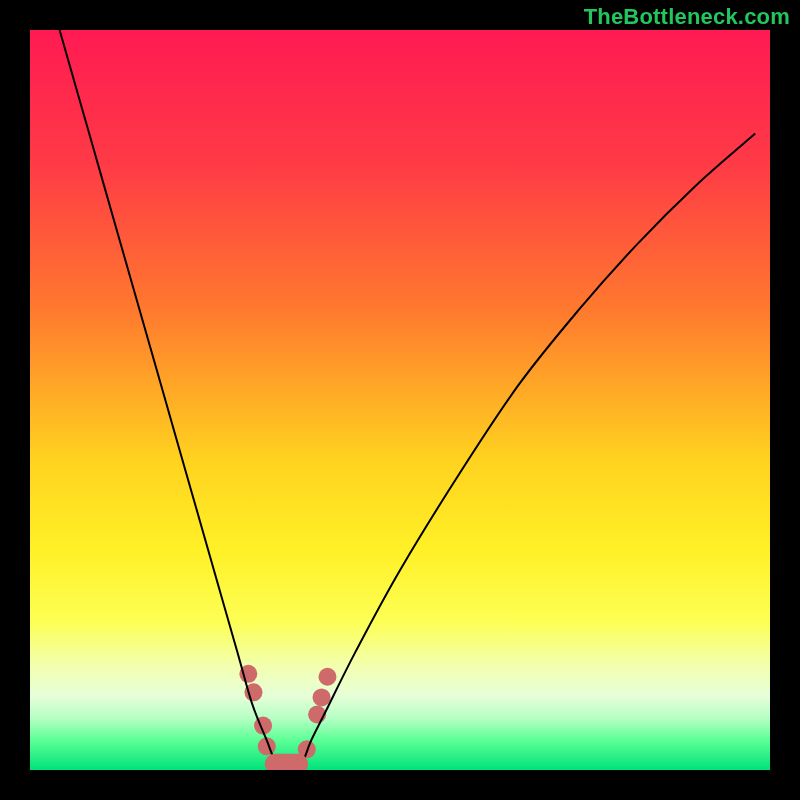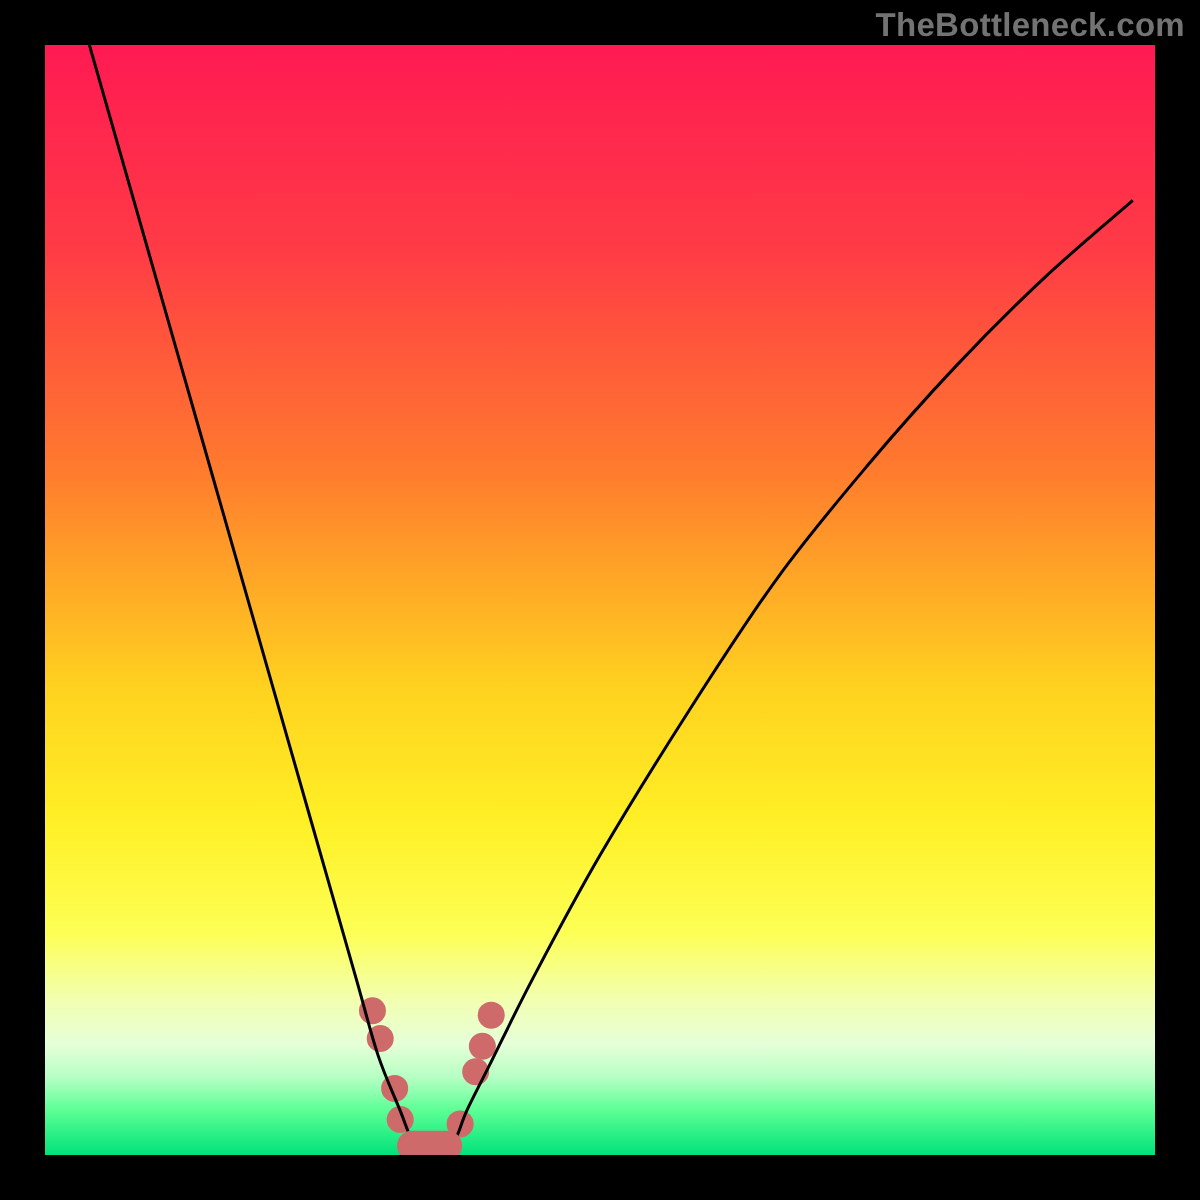--- a/index.html
+++ b/index.html
@@ -40,21 +40,21 @@
     width: 100%;
     height: 100%;
   }
   .watermark {
     position: absolute;
     top: 4px;
     right: 10px;
     font-family: Arial, Helvetica, sans-serif;
     font-size: 22px;
     font-weight: 600;
-    color: #737373;
+    color: #22c55e;
     letter-spacing: 0.2px;
   }
 </style>
 </head>
 <body>
 
 <div class="frame">
 
   <div class="watermark">TheBottleneck.com</div>
 

